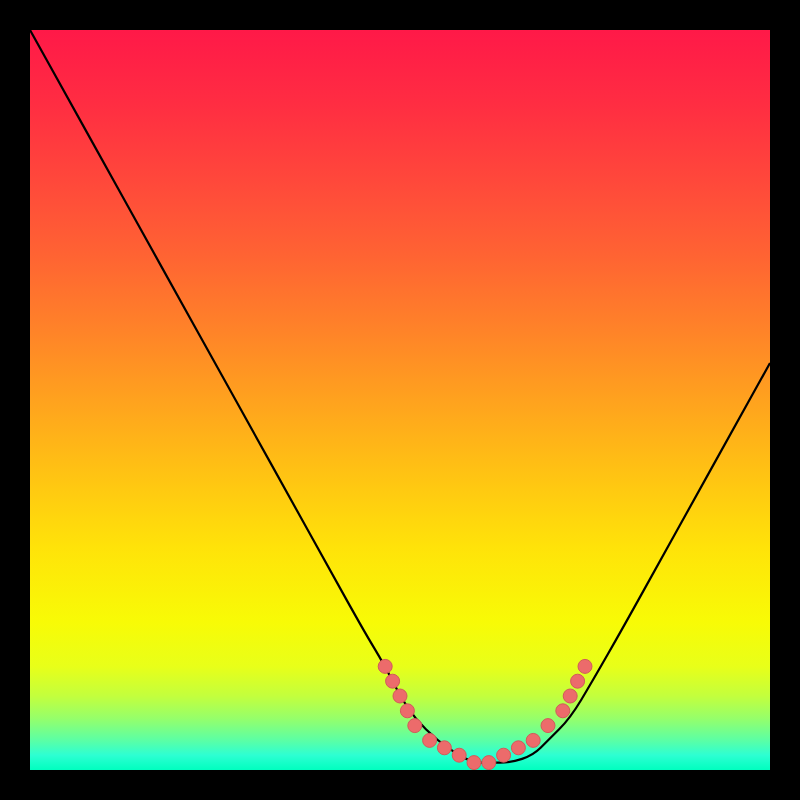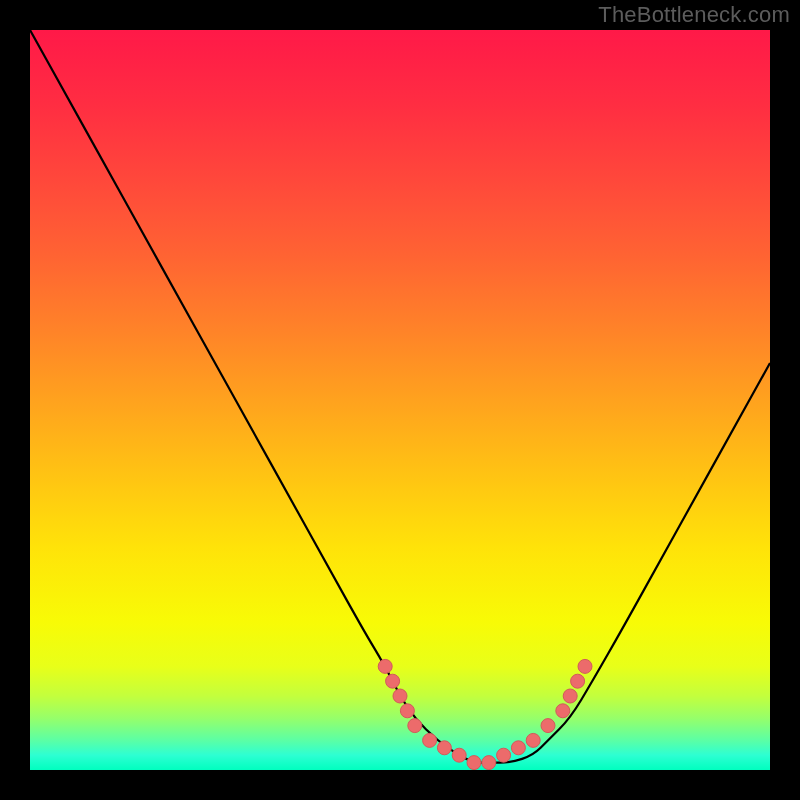--- a/index.html
+++ b/index.html
@@ -36,21 +36,20 @@
   .plot-area svg {
     display: block;
     width: 740px;
     height: 740px;
   }
 </style>
 </head>
 <body>
 
 <div class="container">
-  <div class="attribution">TheBottleneck.com</div>
   <div class="plot-area">
     <svg id="chart-svg" viewBox="0 0 740 740">
       <defs>
         <linearGradient id="bg-grad" x1="0" y1="0" x2="0" y2="1">
             <stop offset="0%" stop-color="#ff1948"></stop>
             <stop offset="10%" stop-color="#ff2d42"></stop>
             <stop offset="20%" stop-color="#ff473b"></stop>
             <stop offset="30%" stop-color="#ff6233"></stop>
             <stop offset="40%" stop-color="#ff8129"></stop>
             <stop offset="50%" stop-color="#ffa21e"></stop>

